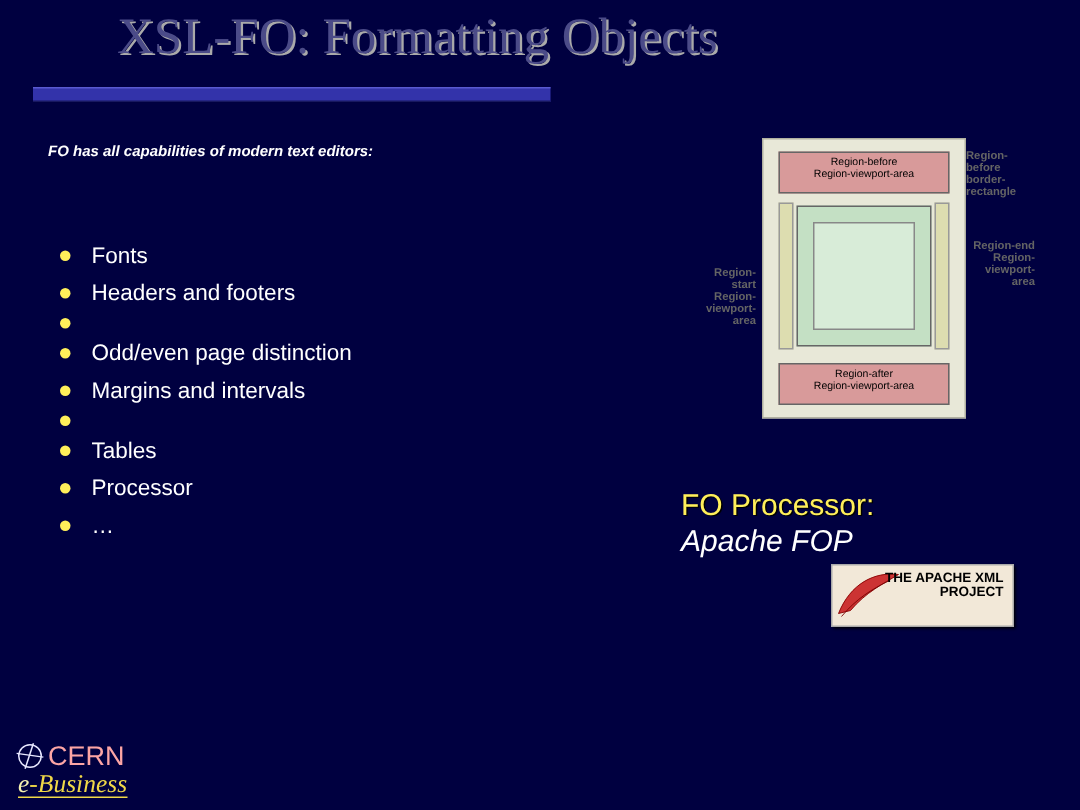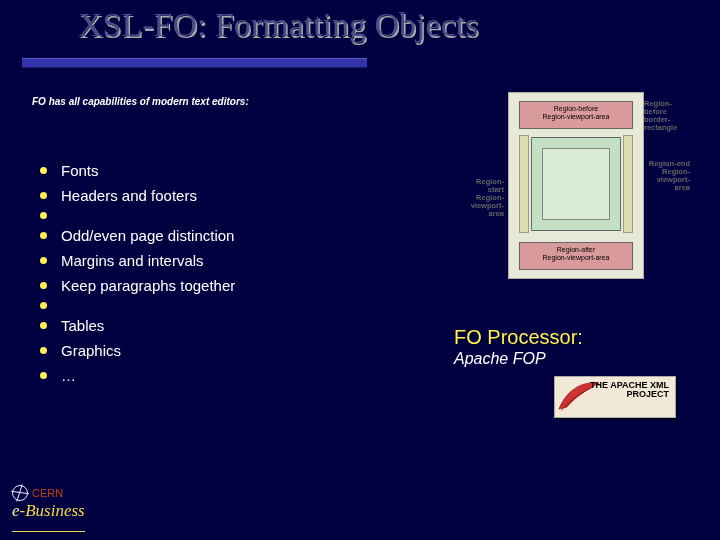--- a/index.html
+++ b/index.html
@@ -77,21 +77,21 @@
     position:absolute;top:326px;right:36px;
     width:230px;
     font-family:Arial,sans-serif;
     font-size:20px;font-weight:normal;
     color:#ffef5a;
     text-shadow:1px 1px 0 #000;
   }
   .sub-foproc{
     position:absolute;top:350px;right:36px;
     width:230px;
-    font-style:italic;font-size:16px;
+    font-style:italic;font-size:20px;
   }
   .apache-logo{
     position:absolute;top:376px;right:44px;
     width:120px;height:40px;
     background:#f2e8d8;
     border:1px solid #aaa;
     box-shadow:1px 1px 2px #000;
     margin-left:40px;
   }
   .apache-logo .txt{
@@ -109,22 +109,22 @@
   .cern-line{display:flex;align-items:center;gap:4px;margin-bottom:1px}
   .cern-circle{
     width:14px;height:14px;border:1px solid #e8e8ff;border-radius:50%;
     display:inline-block;position:relative;
   }
   .cern-circle:before,.cern-circle:after{
     content:"";position:absolute;background:#e8e8ff;
   }
   .cern-circle:before{left:6px;top:-2px;width:1px;height:18px;transform:rotate(18deg)}
   .cern-circle:after{left:-2px;top:6px;width:18px;height:1px;transform:rotate(8deg)}
-  .cern-text{font-size:11px;color:#c2410c}
-  .ebiz{font-family:"Times New Roman",serif;font-size:17px;color:#f0d848;font-style:italic;border-bottom:1.5px solid #f0d848;display:inline-block;padding-bottom:12px}
+  .cern-text{font-size:18px;color:#fca5a5}
+  .ebiz{font-family:"Times New Roman",serif;font-size:17px;color:#f0d848;font-style:italic;border-bottom:1.5px solid #f0d848;display:inline-block;padding-bottom:0}
   .ebiz .e{color:#f4f0b0}
 </style>
 </head>
 <body>
 
 <div class="title">XSL-FO: Formatting Objects</div>
 <div class="rule"></div>
 
 <div class="intro">FO has all capabilities of modern text editors:</div>
 
@@ -143,32 +143,28 @@
     <div class="row">
       <span class="dot"></span>
       <span class="lbl">Odd/even page distinction</span>
     </div>
     <div class="row">
       <span class="dot"></span>
       <span class="lbl">Margins and intervals</span>
     </div>
     <div class="row">
       <span class="dot"></span>
-      <span class="lbl">Keep paragraphs together</span>
-    </div>
-    <div class="row">
-      <span class="dot"></span>
     </div>
     <div class="row">
       <span class="dot"></span>
       <span class="lbl">Tables</span>
     </div>
     <div class="row">
       <span class="dot"></span>
-      <span class="lbl">Graphics</span>
+      <span class="lbl">Processor</span>
     </div>
     <div class="row">
       <span class="dot"></span>
       <span class="lbl">…</span>
     </div>
   </div>
 
 <div class="diagram">
   <div class="anno left">Region-start<br>Region-viewport-area</div>
   <div class="anno right">Region-end<br>Region-viewport-area</div>

